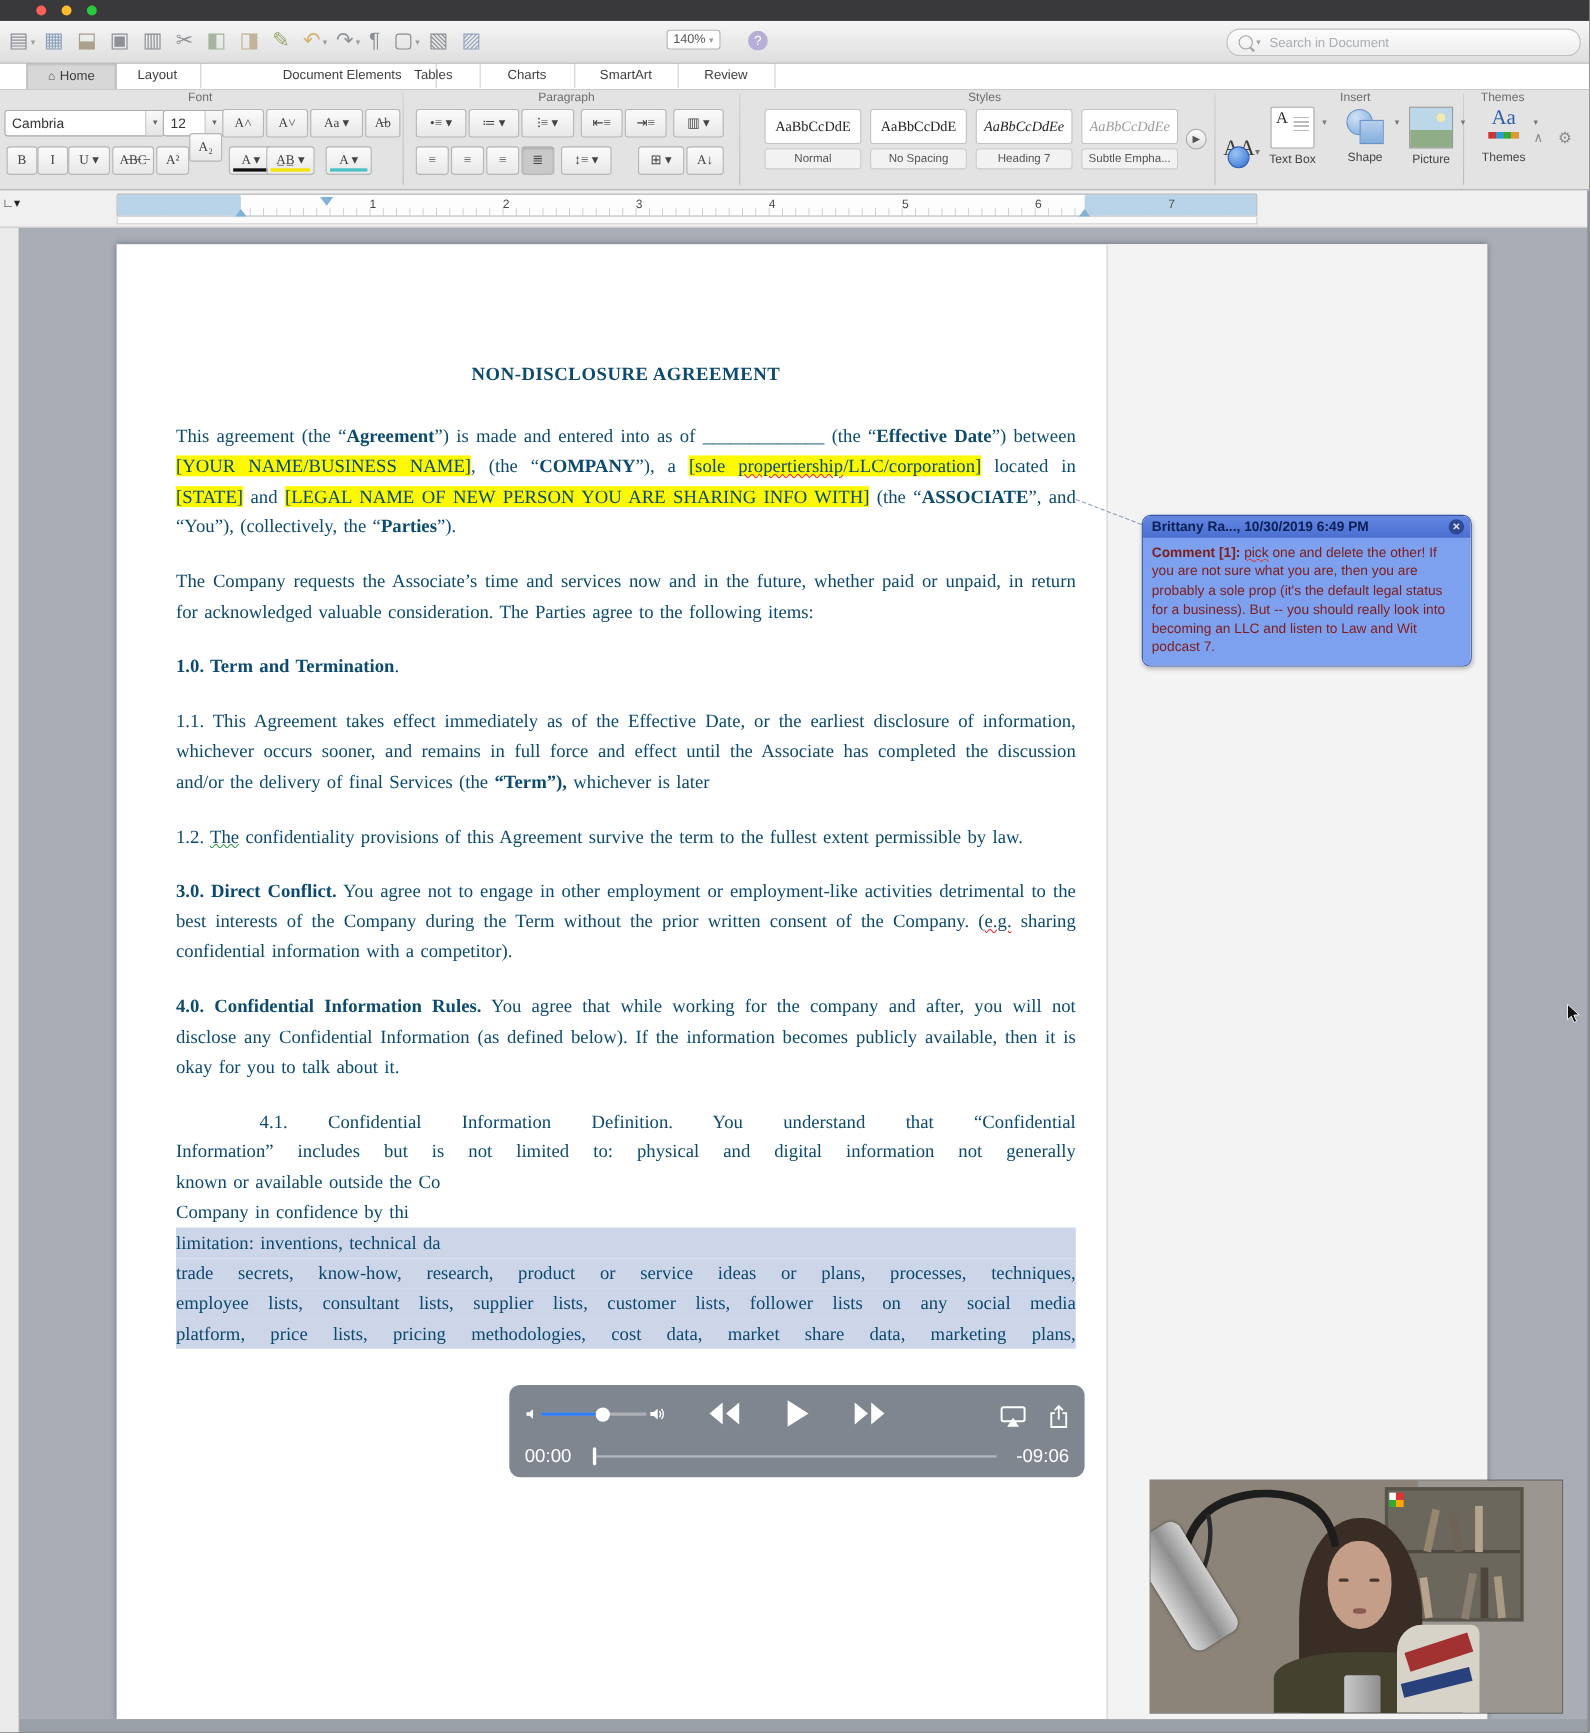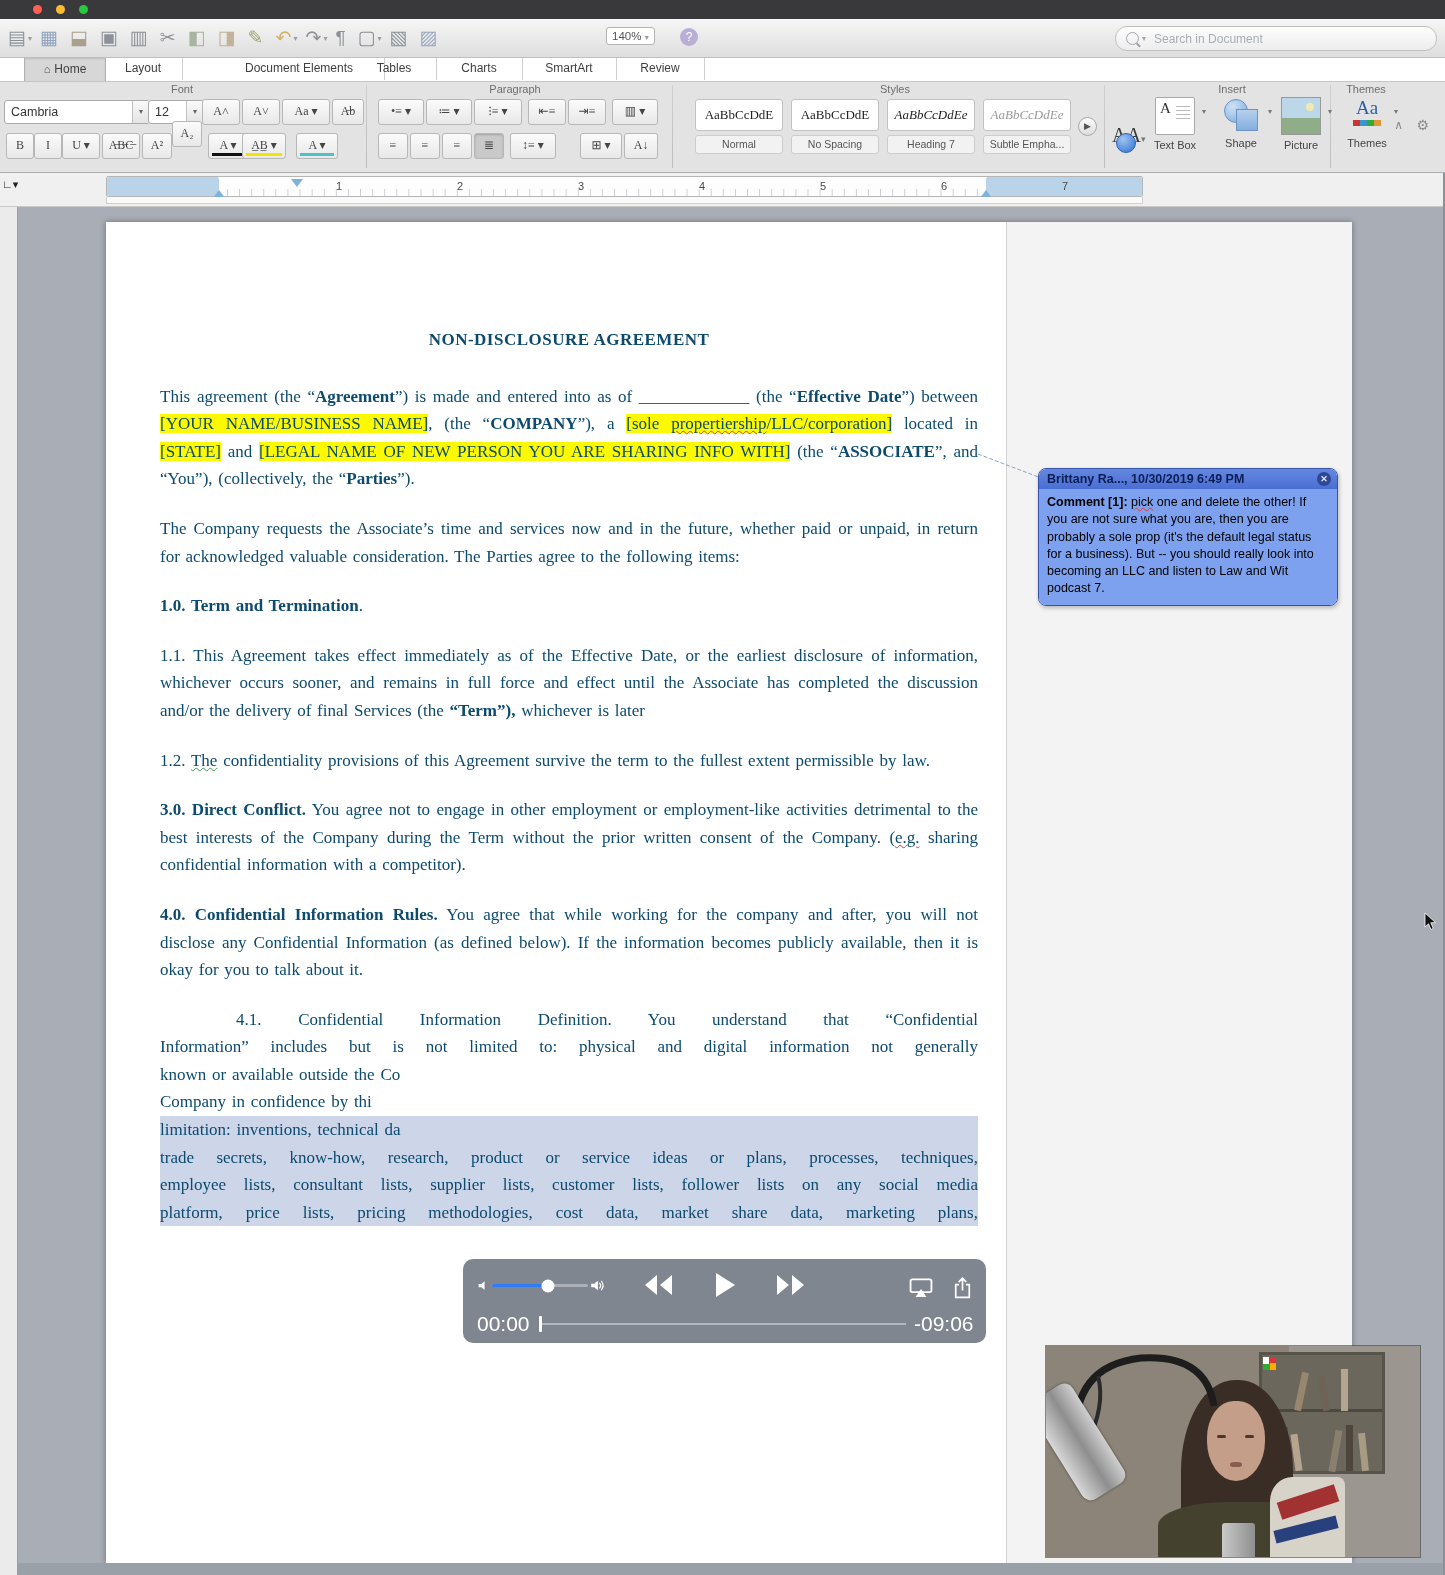--- a/index.html
+++ b/index.html
@@ -106,34 +106,34 @@
   .hl{background:#fdf900;}
   .sq{text-decoration:underline;text-decoration-style:wavy;text-decoration-color:#e03a3a;text-decoration-thickness:1px;}
   .gq{text-decoration:underline;text-decoration-style:wavy;text-decoration-color:#3f9e58;text-decoration-thickness:1px;}
   
   .comment{position:absolute;left:1038px;top:468px;width:298px;border:1.5px solid #3553a8;border-radius:8px;
            overflow:hidden;box-shadow:1px 2px 4px rgba(0,0,0,.25);z-index:20;font-family:"Liberation Sans",sans-serif;}
   .comment .chead{background:linear-gradient(#6487e0,#4a6fd2);color:#0d1e55;font-size:12.5px;font-weight:bold;
            padding:3px 8px;position:relative;}
   .comment .cclose{position:absolute;right:6px;top:3px;width:14px;height:14px;border-radius:50%;background:#2e4796;
            color:#dfe6ff;font-size:9px;line-height:14px;text-align:center;}
-  .comment .cbody{background:#7da1ee;color:#000000;font-size:12.5px;line-height:17.3px;padding:5px 8px 7px;}
+  .comment .cbody{background:#7da1ee;color:#7f1d1d;font-size:12.5px;line-height:17.3px;padding:5px 8px 7px;}
   .connector{position:absolute;left:975px;top:444px;z-index:19;}
   
   .player{position:absolute;left:463px;top:1259px;width:523px;height:84px;border-radius:10px;
           background:rgba(124,130,140,.97);z-index:30;color:#fff;}
   .prow1{position:absolute;left:0;right:0;top:12px;height:34px;}
   .vol{position:absolute;left:14px;top:7px;display:flex;align-items:center;}
   .vol .trk{width:96px;height:3px;background:rgba(255,255,255,.35);border-radius:2px;position:relative;margin:0 2px;}
   .vol .fill{position:absolute;left:0;top:0;bottom:0;width:60%;background:#2f7cf6;border-radius:2px;}
   .vol .knob{position:absolute;left:58%;top:50%;transform:translate(-50%,-50%);width:13px;height:13px;border-radius:50%;background:#fff;}
   .transport{position:absolute;left:0;right:0;top:0;text-align:center;}
   .transport svg{vertical-align:middle;margin:0 17px;}
   .pright{position:absolute;right:14px;top:6px;display:flex;align-items:center;gap:20px;}
-  .prow2{position:absolute;left:14px;right:14px;bottom:10px;height:18px;font-size:21px;display:flex;align-items:center;}
+  .prow2{position:absolute;left:14px;right:14px;bottom:10px;height:18px;font-size:17px;display:flex;align-items:center;}
   .ptime{width:54px;}
   .ptrack{flex:1;height:2px;background:rgba(255,255,255,.4);position:relative;margin:0 8px;}
   .phead{position:absolute;left:0;top:-7px;width:3px;height:16px;background:#fff;border-radius:1px;}
   .premain{width:58px;text-align:right;}
   
   .webcam{position:absolute;left:1046px;top:1346px;width:374px;height:211px;background:#8c8478;overflow:hidden;
           z-index:31;box-shadow:0 0 0 1px rgba(60,60,60,.6);}
   .wc-wall{position:absolute;right:0;top:0;width:35%;height:100%;background:#9b968f;}
   .wc-shelf{position:absolute;left:57%;top:3%;width:32%;height:55%;background:#6b675c;border:3px solid #57544a;}
   .wc-shelf .sh{position:absolute;left:0;right:0;height:3px;background:#4c4940;}
@@ -195,21 +195,21 @@
       <span class="mag"></span>
       <span class="chev">▾</span>
       <span class="ph">Search in Document</span>
     </div>
   </div>
 
   <div class="tabrow">
     <div id="tabs">
         <div class="tab active" style="left: 24px; width: 80px;"><span class="house">⌂</span>Home</div>
         <div class="tab" style="left: 104px; width: 78px;">Layout</div>
-        <div class="tab" style="left: 182px; width: 170px; padding-left: 32px;">Document Elements</div>
+        <div class="tab" style="left: 194px; width: 170px; padding-left: 32px;">Document Elements</div>
         <div class="tab" style="left: 352px; width: 84px;">Tables</div>
         <div class="tab" style="left: 436px; width: 86px;">Charts</div>
         <div class="tab" style="left: 522px; width: 94px;">SmartArt</div>
         <div class="tab" style="left: 616px; width: 88px;">Review</div>
       </div>
     <span class="rib-collapse">∧</span>
     <span class="rib-gear">⚙</span>
   </div>
 
   <div class="ribbon">

